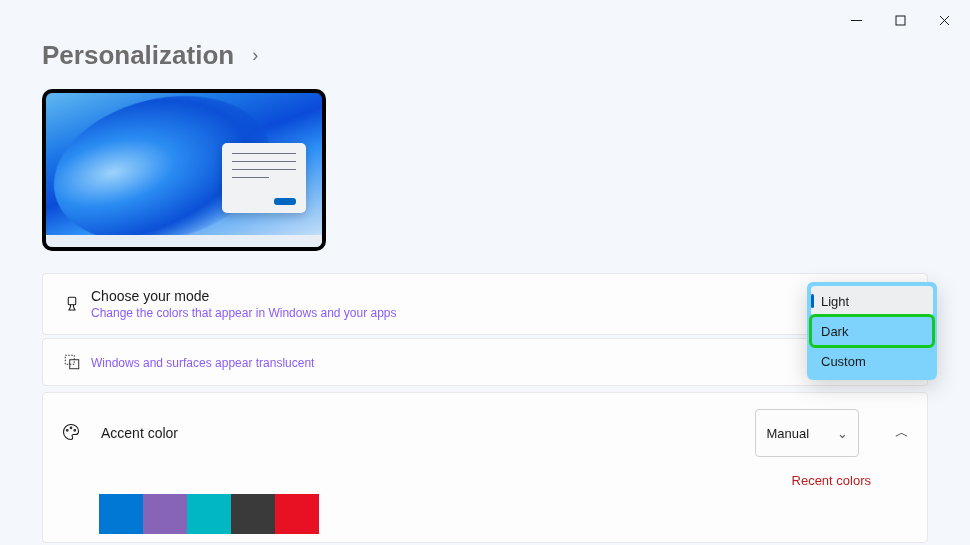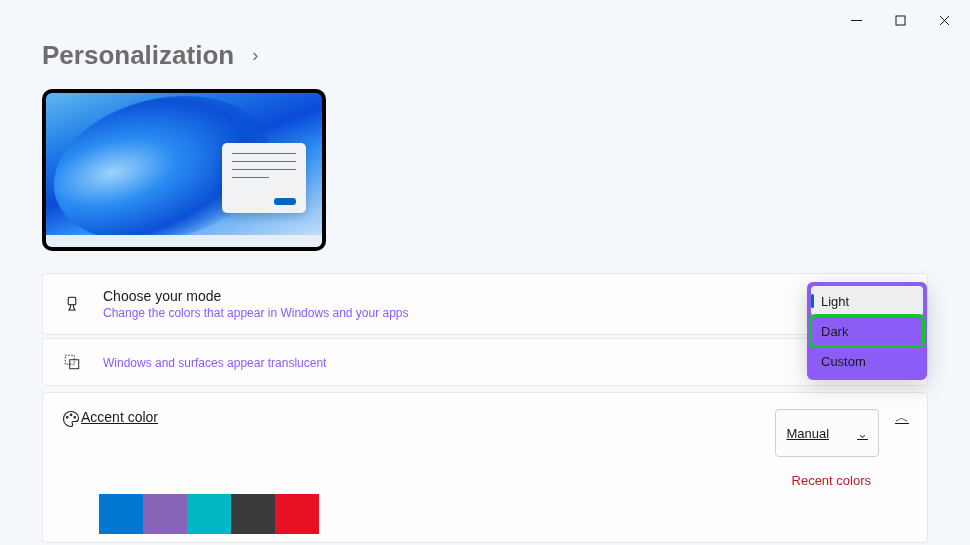--- a/index.html
+++ b/index.html
@@ -107,21 +107,21 @@
       background: #0067c0;
       border-radius: 3px;
     }
     .settings-row {
       background: #fdfdfd;
       border: 1px solid #e8e8e8;
       border-radius: 4px;
       padding: 14px 18px;
       display: flex;
       align-items: center;
-      gap: 20px;
+      gap: 8px;
       margin-bottom: 3px;
     }
     .settings-row .icon-slot {
       width: 22px;
       display: flex;
       justify-content: center;
     }
     .row-texts { flex: 1; }
     .row-title { font-size: 14px; color: #1a1a1a; }
     .row-sub { font-size: 12px; color: #8b5cf6; margin-top: 2px; }
@@ -141,35 +141,35 @@
     .expand-chev { margin-left: 16px; cursor: pointer; color: #444; font-size: 14px;}
     .accent-section {
       background: #fdfdfd;
       border: 1px solid #e8e8e8;
       border-radius: 4px;
       margin-top: 6px;
       padding: 0;
     }
     .accent-header {
       display: flex;
-      align-items: flex-start;
+      align-items: center;
       padding: 16px 18px;
-      text-decoration: underline;
+      gap: 20px;
     }
     .recent-block { padding: 0 56px 8px 56px; }
     .recent-label { font-size: 13px; margin-bottom: 6px; color: #b91c1c; text-align: right; }
     .swatches { display: flex; gap: 0; }
     .swatch { width: 44px; height: 40px; cursor: pointer; }
     
     .flyout {
       position: absolute;
       top: 282px;
       left: 807px;
-      width: 120px;
-      background: #8b5cf6;
+      width: 130px;
+      background: #7dd3fc;
       border-radius: 6px;
       box-shadow: 0 6px 22px rgba(0,0,0,.18);
       padding: 4px;
       z-index: 10;
     }
     .flyout-item {
       height: 30px;
       display: flex;
       align-items: center;
       padding: 0 10px;

